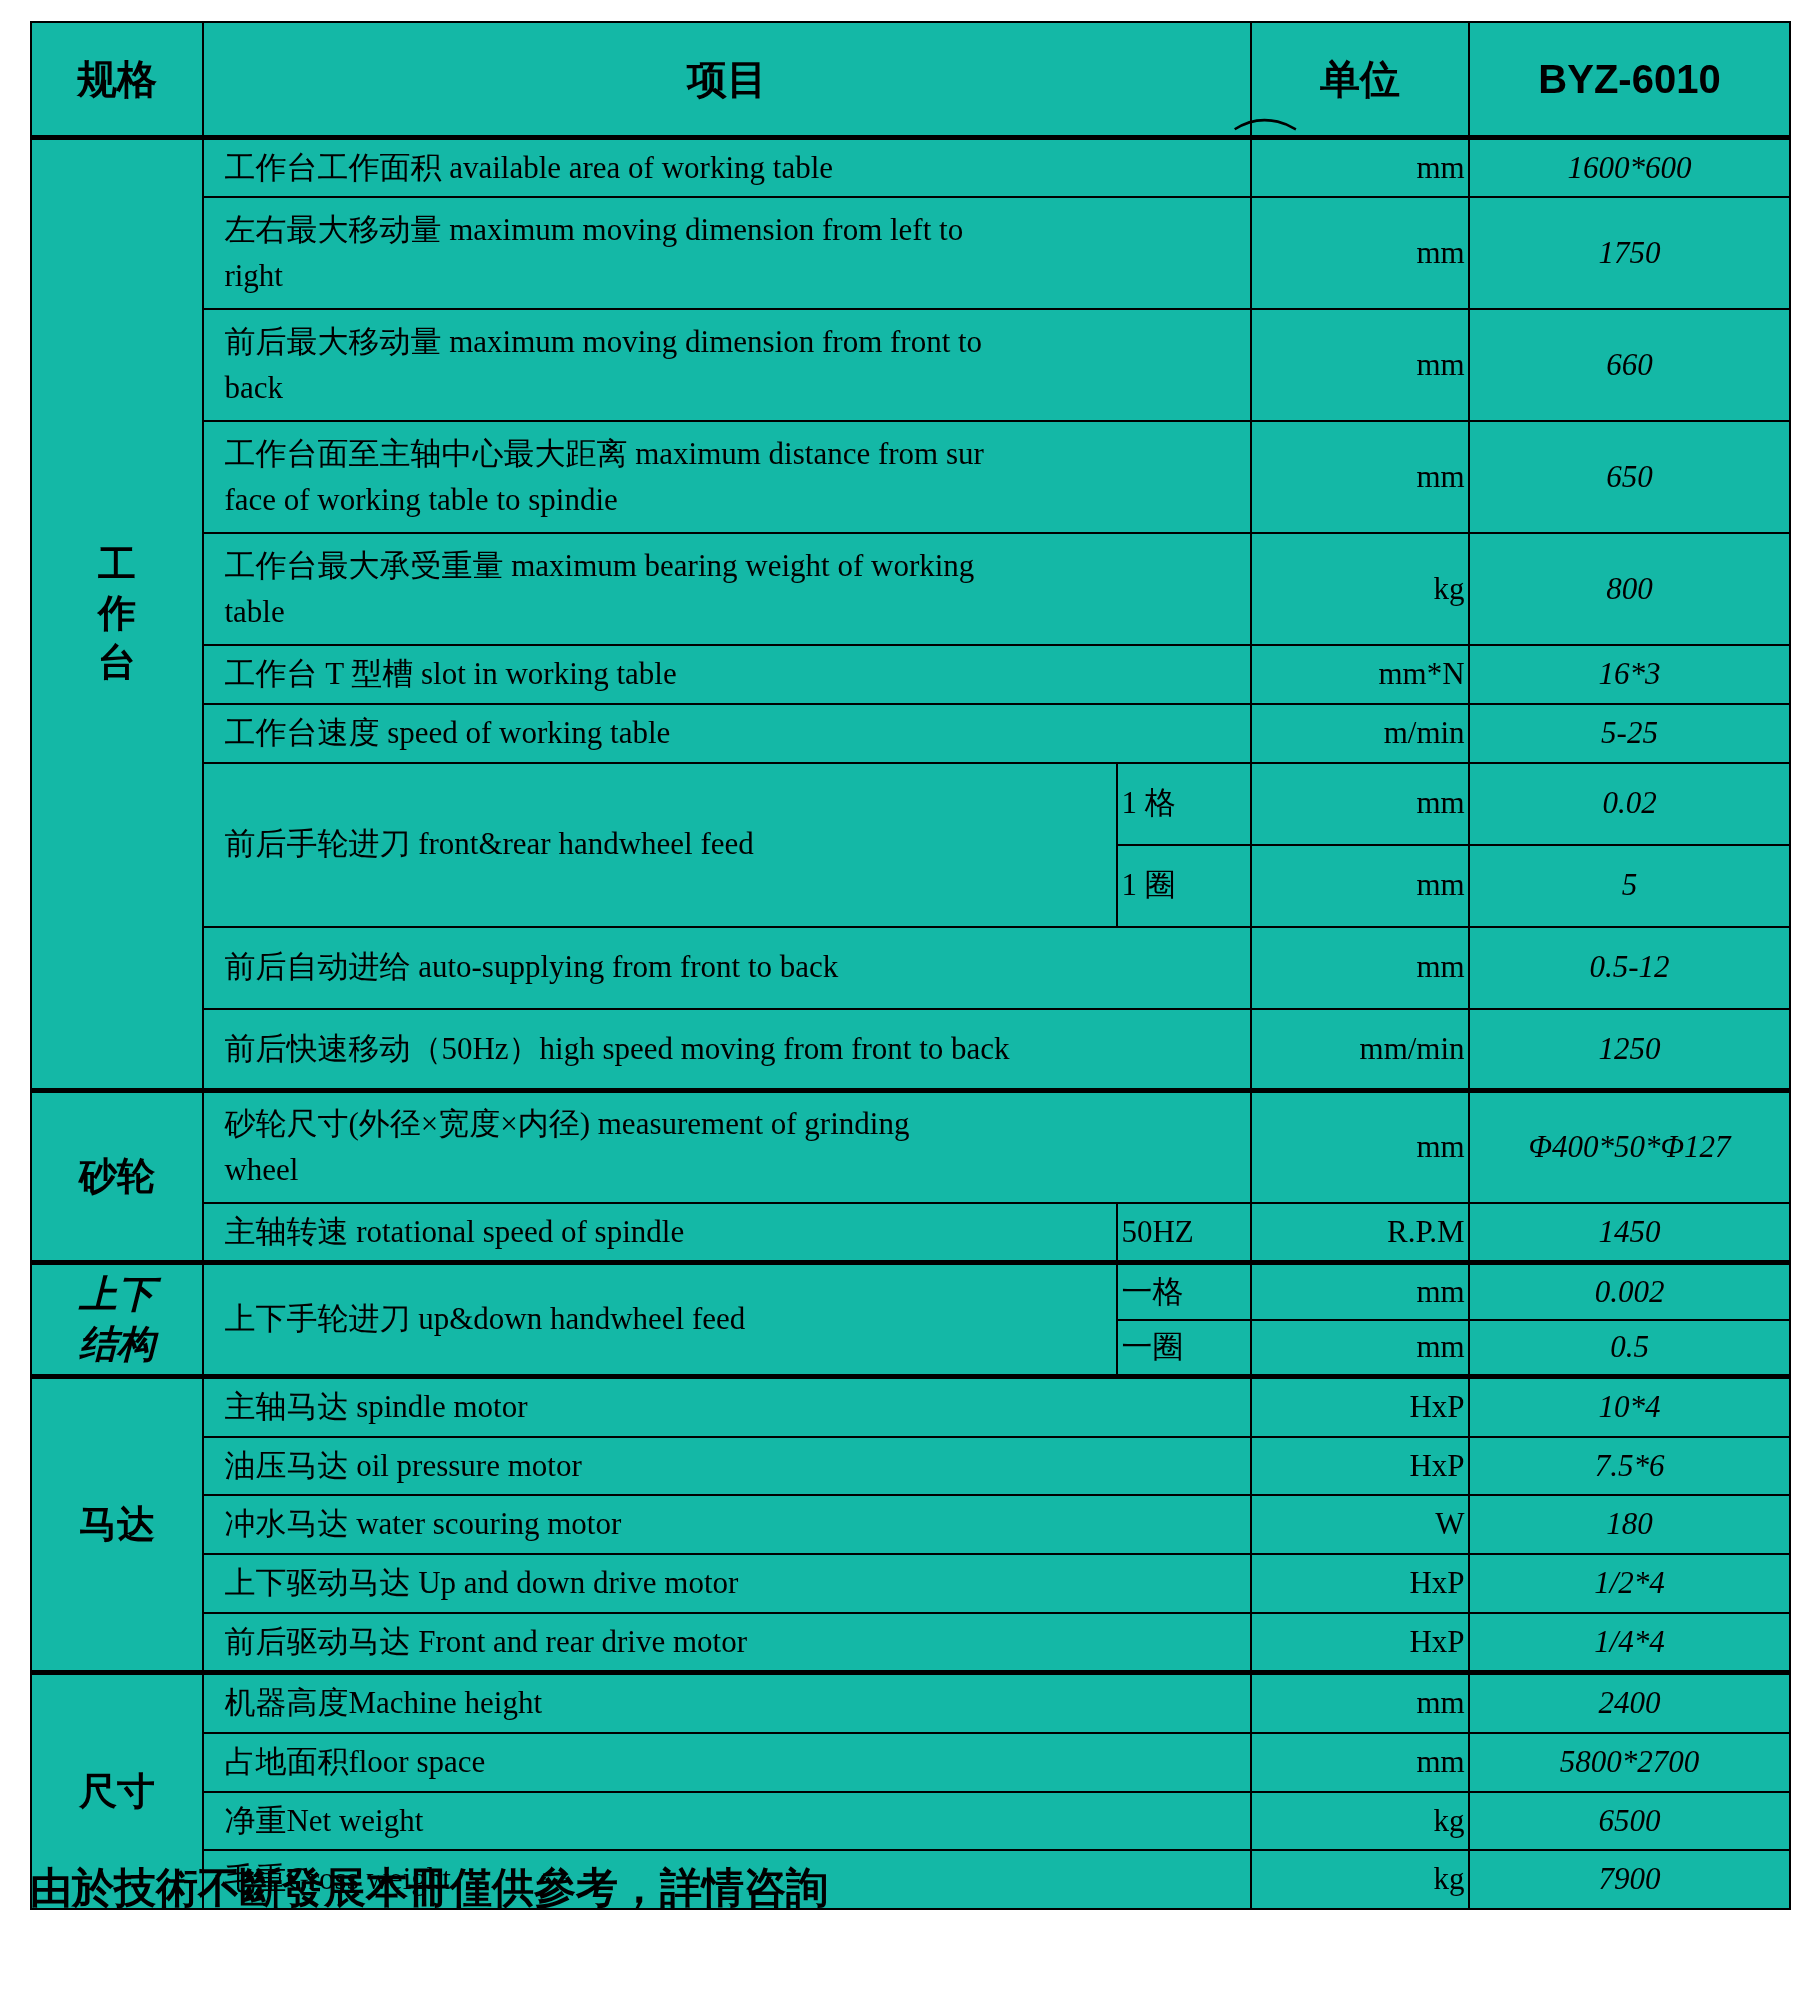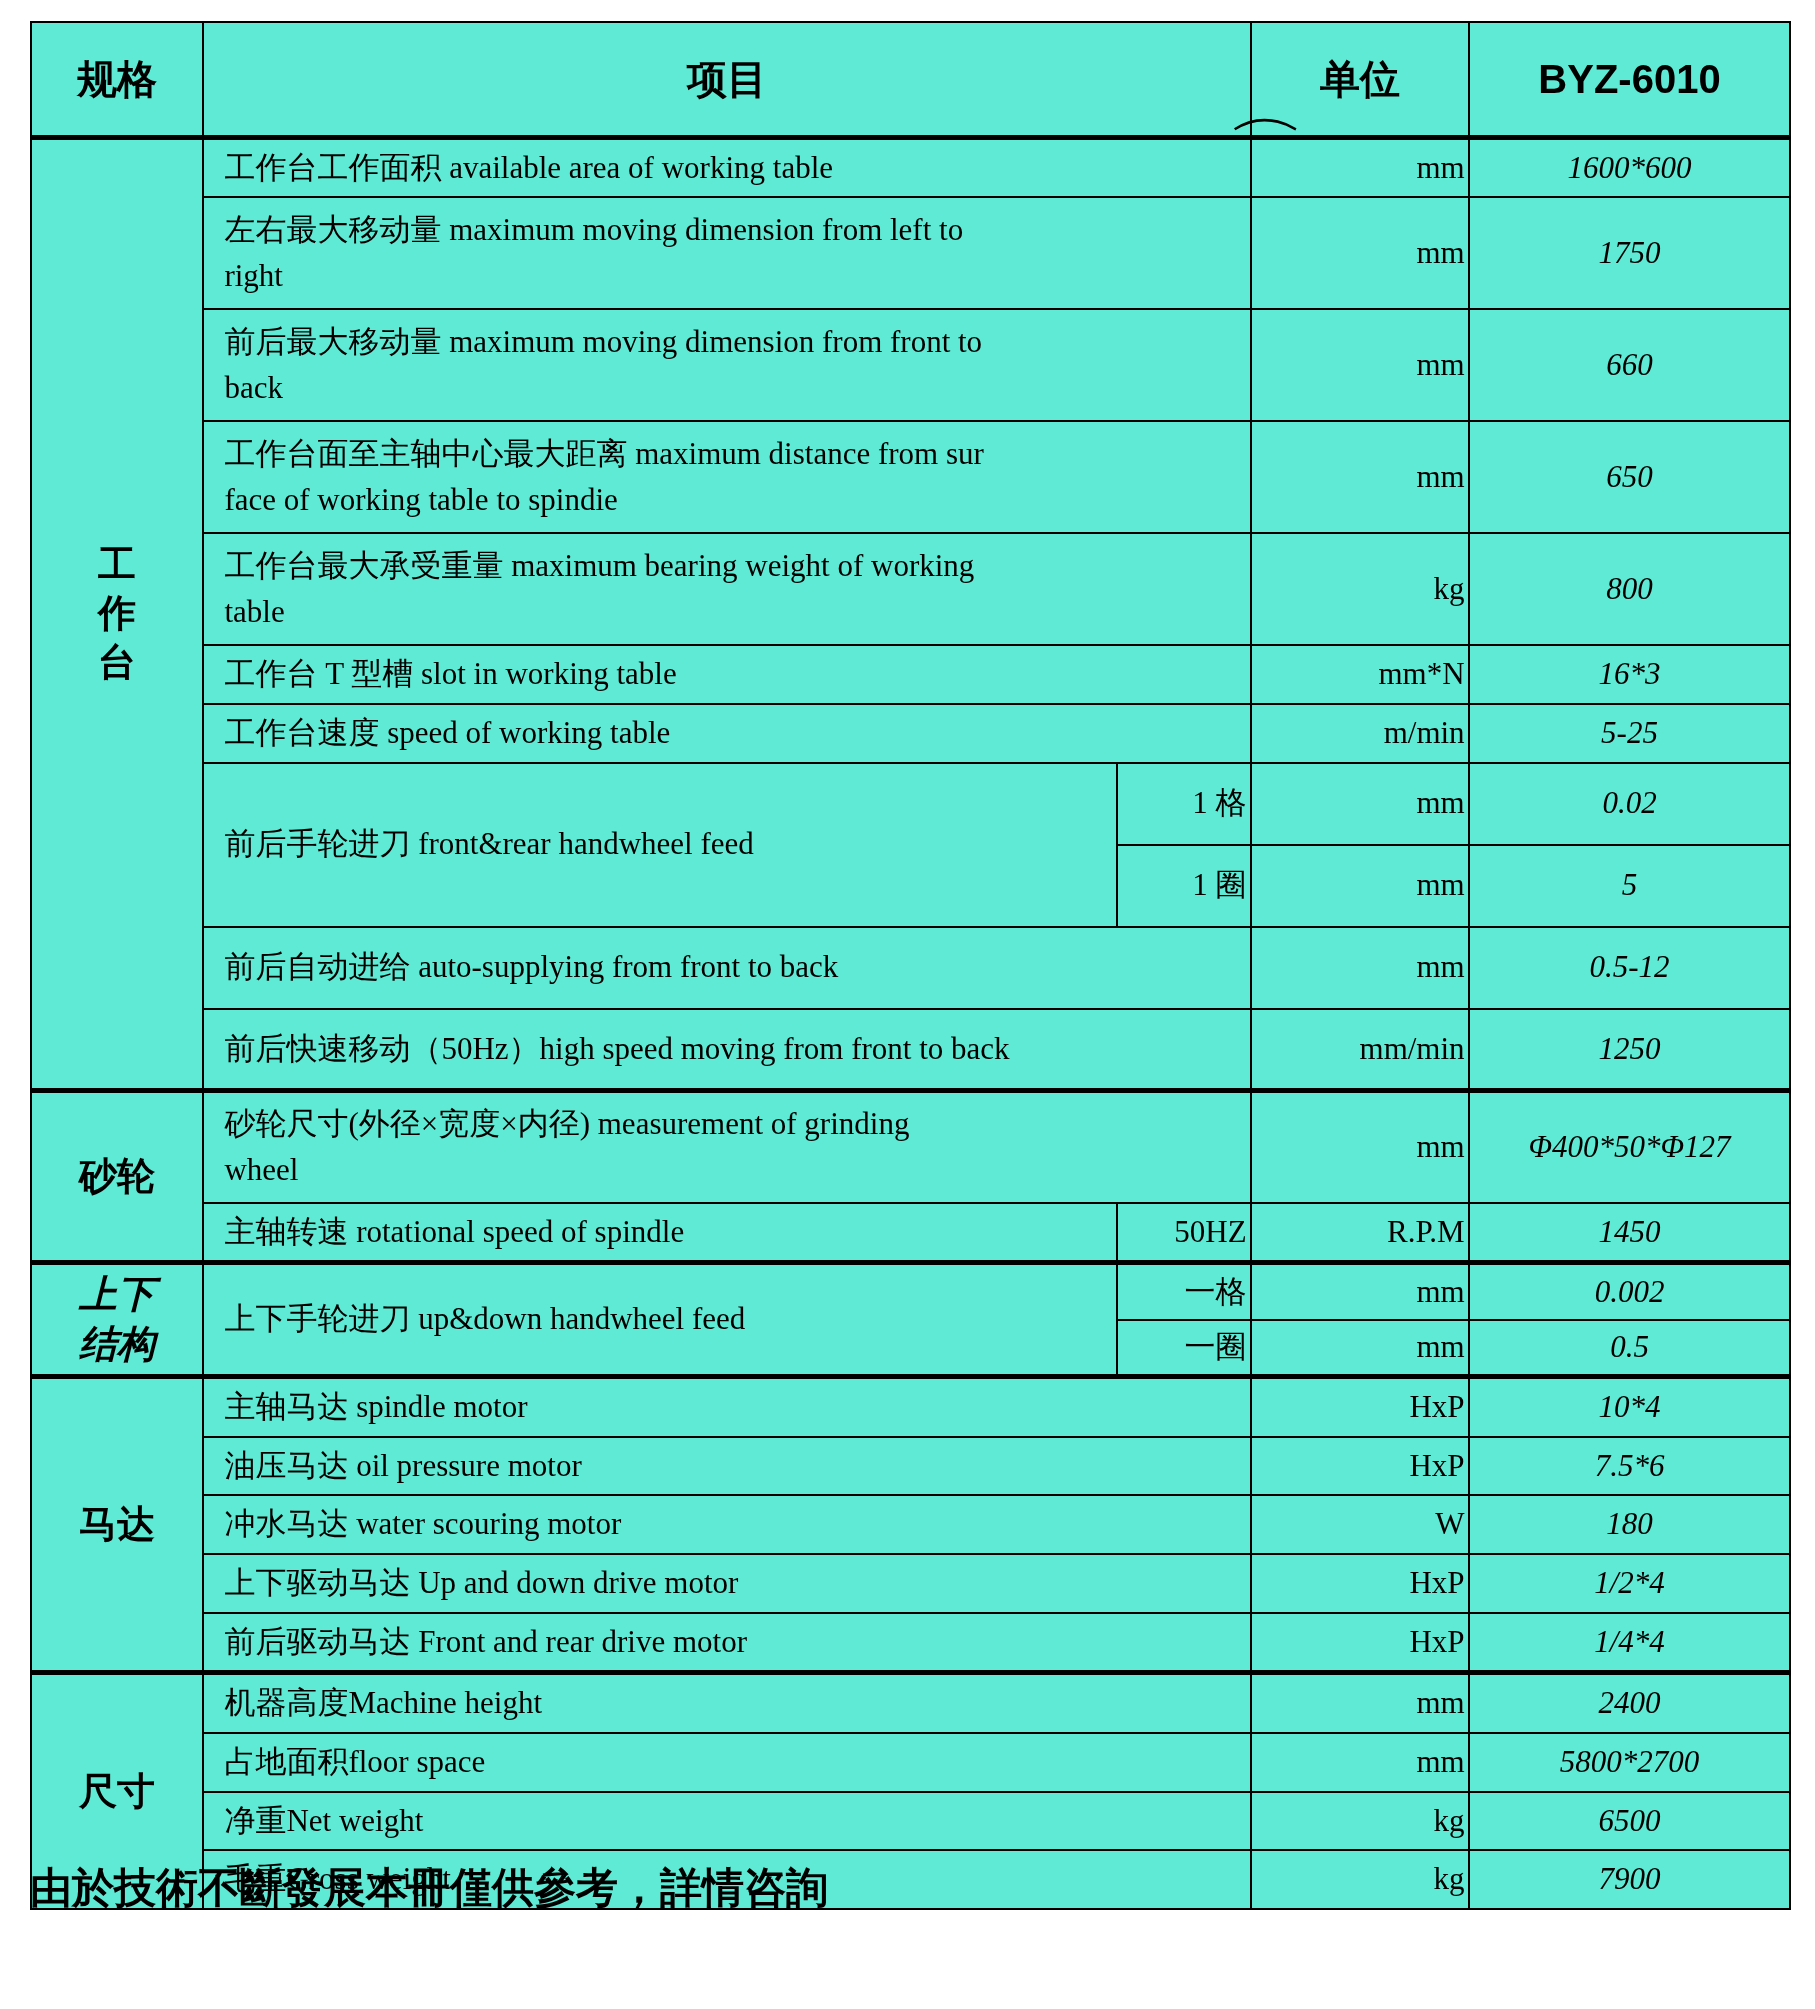--- a/index.html
+++ b/index.html
@@ -4,21 +4,21 @@
 <style>
   html,body{margin:0;padding:0;}
   body{
     width:1815px;height:2009px;background:#ffffff;color:#000;
     font-family:"Liberation Serif","DejaVu Serif",serif;
     position:relative;
   }
   .sheet{position:absolute;top:21px;left:30px;}
   table.spec{
     border-collapse:collapse;table-layout:fixed;width:1759px;
-    background:#5eead4;
+    background:#14b8a6;
   }
   td{
     border:2.6px solid #000;
     vertical-align:middle;
     font-size:31px;line-height:1.5;
     overflow:hidden;
   }
   thead td{
     font-weight:bold;font-size:40px;text-align:center;
     font-family:"Liberation Sans","DejaVu Sans",sans-serif;
@@ -26,21 +26,21 @@
   }
   td.group{
     text-align:center;font-weight:bold;font-size:38px;
     font-family:"Liberation Sans","DejaVu Sans",sans-serif;
     line-height:1.3;
   }
   .vstack{display:inline-block;word-break:break-all;line-height:1.3;text-align:center;}
   .v1{width:43px;}
   .v2{width:85px;font-style:italic;}
   td.item{text-align:left;padding:5.1px 10.2px 5.1px 20.4px;white-space:pre-line;}
-  td.sub{text-align:right;padding:3.4px;}
+  td.sub{text-align:left;padding:3.4px;}
   td.unit{text-align:right;padding:3.4px;}
   td.value{text-align:center;padding:3.4px;font-style:italic;}
   tr.sec>td{border-top-width:5.1px;}
   tr.rh-hdr{height:115px;}
   tr.rh-1{height:56px;}
   tr.rh-2{height:112px;}
   tr.rh-m{height:82px;}
   .footer{
     position:absolute;left:30px;top:1860px;width:1755px;
     font-weight:bold;font-size:42px;

